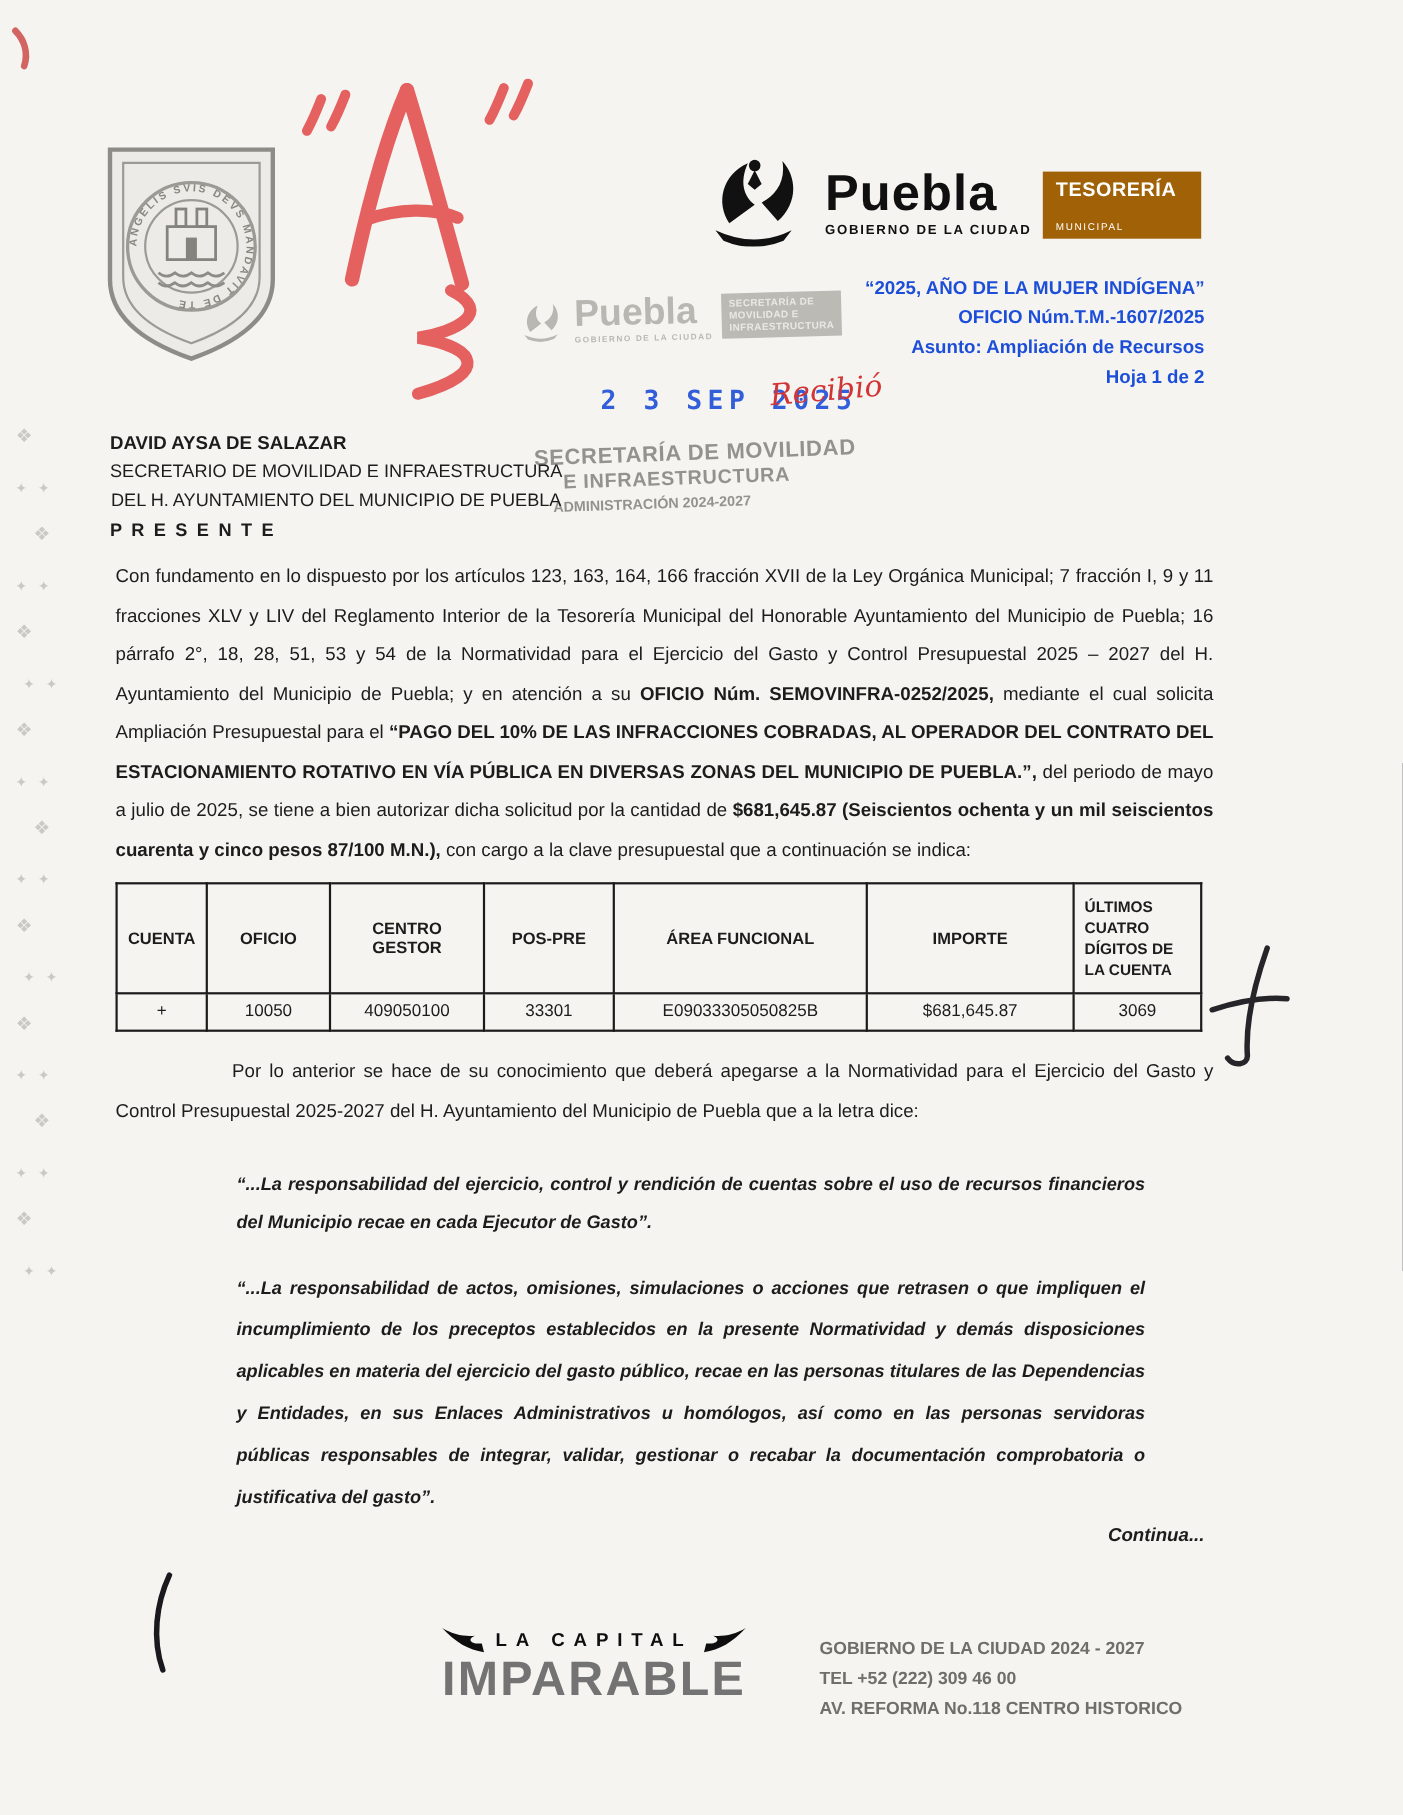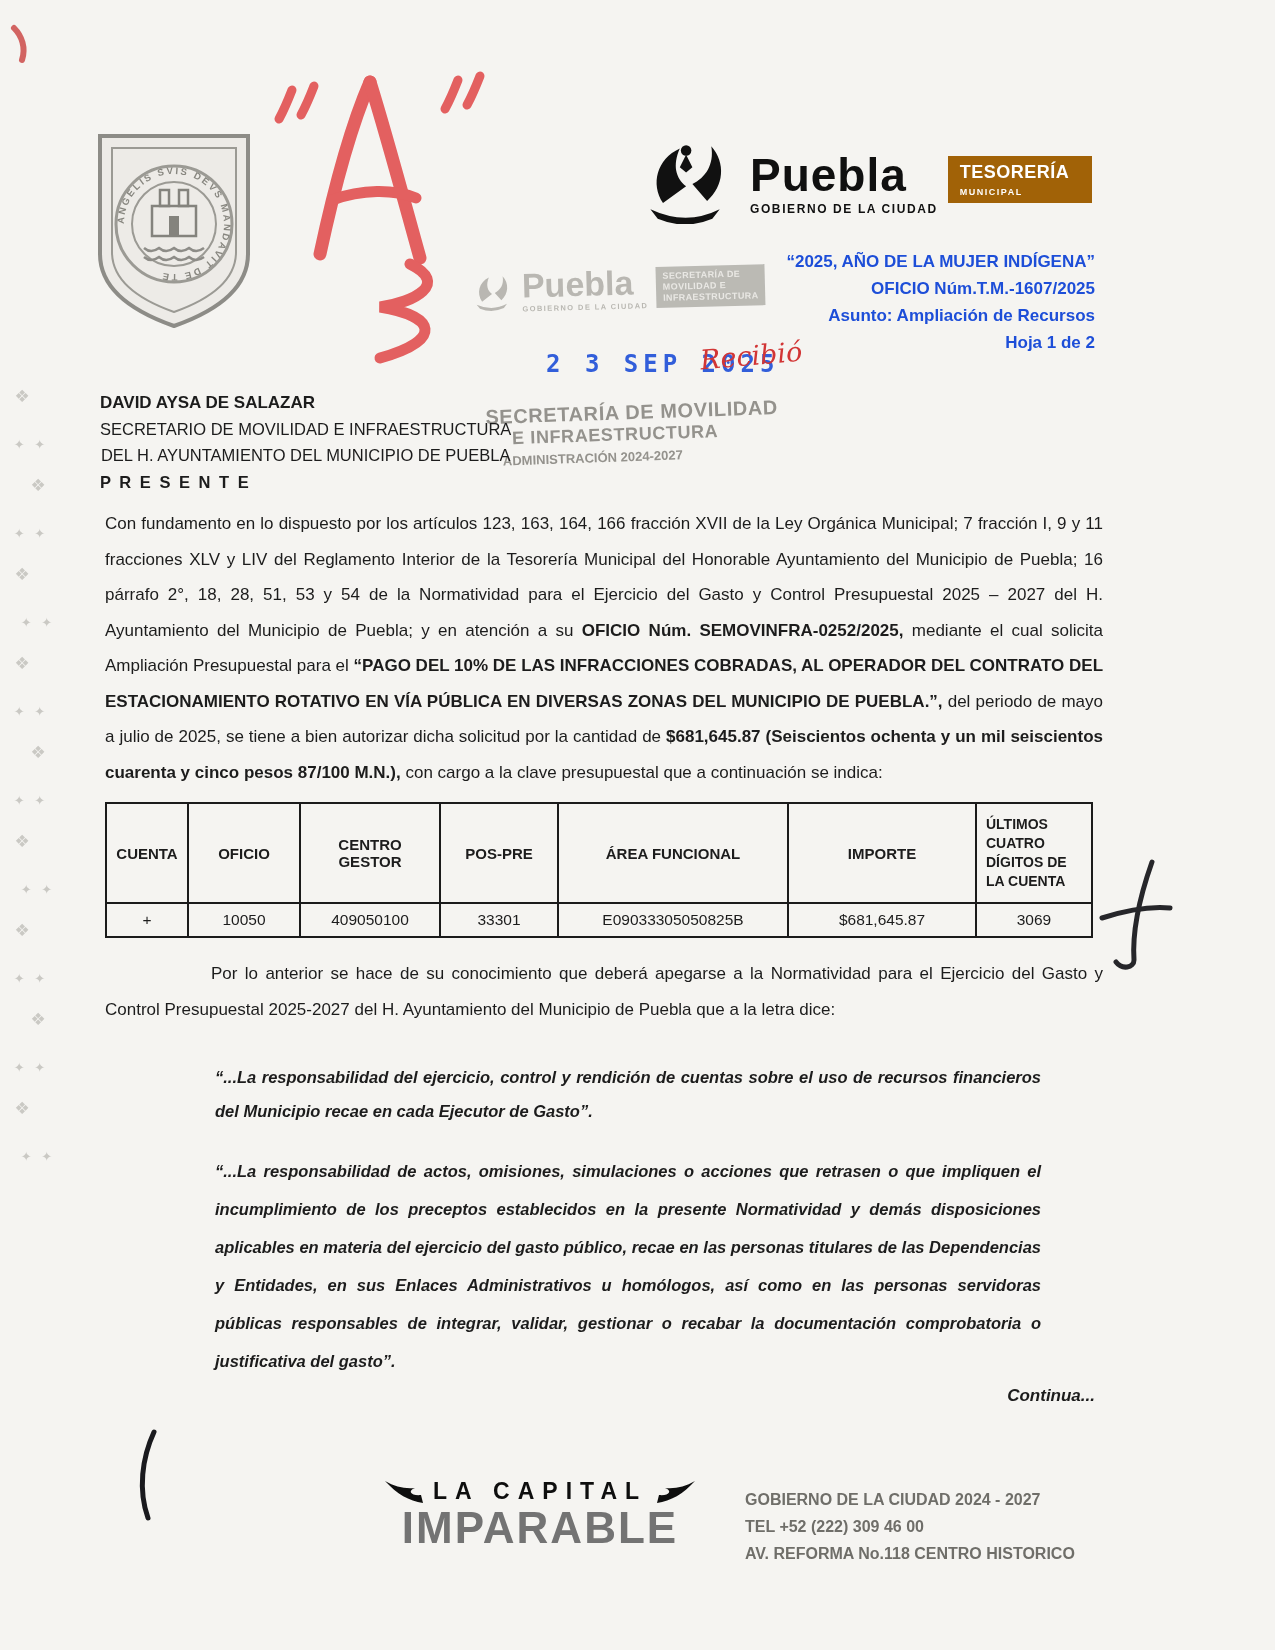--- a/index.html
+++ b/index.html
@@ -19,21 +19,21 @@
   .shield{position:absolute;left:88px;top:128px;width:172px;height:206px;}
   .grade-a{position:absolute;left:262px;top:48px;width:236px;height:318px;z-index:4;}
   .corner-mark{position:absolute;left:6px;top:22px;width:40px;height:44px;z-index:4;}
   .brandblock{position:absolute;left:628px;top:140px;display:flex;align-items:flex-start;gap:10px;}
   .brand-icon{width:112px;height:84px;}
   .brand-txt{display:flex;flex-direction:column;margin-top:12px;}
   .brand-word{font-size:46px;font-weight:800;letter-spacing:1px;color:#101010;line-height:1;}
   .brand-sub{font-size:12px;font-weight:700;letter-spacing:1.6px;color:#101010;margin-top:4px;}
   .dept-box{background:#a16207;color:#fff;margin-top:16px;padding:7px 12px 6px 12px;min-width:120px;}
   .dept-line1{font-size:18px;font-weight:800;letter-spacing:.5px;line-height:1;}
-  .dept-line2{font-size:9px;font-weight:700;letter-spacing:1.5px;margin-top:6px;}
+  .dept-line2{font-size:9px;font-weight:400;letter-spacing:1.5px;margin-top:20px;}
   .header-info{position:absolute;right:180px;top:248px;text-align:right;font-weight:700;font-size:17px;line-height:27px;color:#1d4ed8;z-index:3;}
   
   .ink-stamp{position:absolute;left:468px;top:266px;display:flex;align-items:center;gap:8px;opacity:.55;transform:rotate(-1.5deg);z-index:2;filter:contrast(.9);}
   .ink-icon{width:46px;height:40px;}
   .ink-word{font-size:34px;font-weight:800;color:#8a887f;line-height:1;}
   .ink-sub{font-size:7.5px;font-weight:700;letter-spacing:1.4px;color:#8a887f;margin-top:2px;}
   .ink-box{background:#8d8c85;color:#eceae4;padding:4px 7px;line-height:1.25;}
   .ink-box div{font-size:9px;font-weight:700;letter-spacing:.4px;}
   .date-stamp{position:absolute;left:546px;top:350px;font-family:"DejaVu Sans Mono",monospace;font-weight:700;font-size:24px;letter-spacing:5px;color:#1d4ed8;opacity:.9;z-index:3;}
   .recibio{position:absolute;left:700px;top:340px;font-family:"DejaVu Serif",serif;font-style:italic;font-size:27px;color:#d23535;transform:rotate(-5deg);z-index:4;}
@@ -58,21 +58,21 @@
   .pen-check{position:absolute;left:1094px;top:858px;width:84px;height:116px;z-index:4;}
   .p2{position:absolute;left:105px;top:956px;width:998px;font-size:17px;line-height:35.5px;text-align:justify;text-indent:106px;margin:0;z-index:3;}
   .quote{position:absolute;left:215px;width:826px;font-size:16.5px;font-weight:700;font-style:italic;text-align:justify;margin:0;z-index:3;}
   .quote1{top:1060px;line-height:34px;}
   .quote2{top:1152px;line-height:38px;}
   .continua{position:absolute;right:180px;top:1386px;font-size:17px;font-weight:700;font-style:italic;z-index:3;}
   .pen-mark{position:absolute;left:130px;top:1428px;width:44px;height:96px;z-index:4;}
   
   .cap-logo{position:absolute;left:380px;top:1478px;width:320px;text-align:center;z-index:3;}
   .cap-top{display:flex;align-items:center;justify-content:center;gap:10px;}
-  .cap-top-text{font-size:23px;font-weight:800;letter-spacing:8px;color:#0e0e0e;}
+  .cap-top-text{font-size:17px;font-weight:800;letter-spacing:8px;color:#0e0e0e;}
   .wing{width:40px;height:26px;}
   .wing.left{transform:scaleX(-1);}
   .cap-bottom{font-size:44px;font-weight:800;letter-spacing:2px;color:#737373;line-height:1.05;}
   .footer-right{position:absolute;left:745px;top:1486px;color:#6f6e69;font-weight:700;font-size:16px;line-height:27px;z-index:3;}
 </style>
 </head>
 <body>
 
 <div class="page">
 

